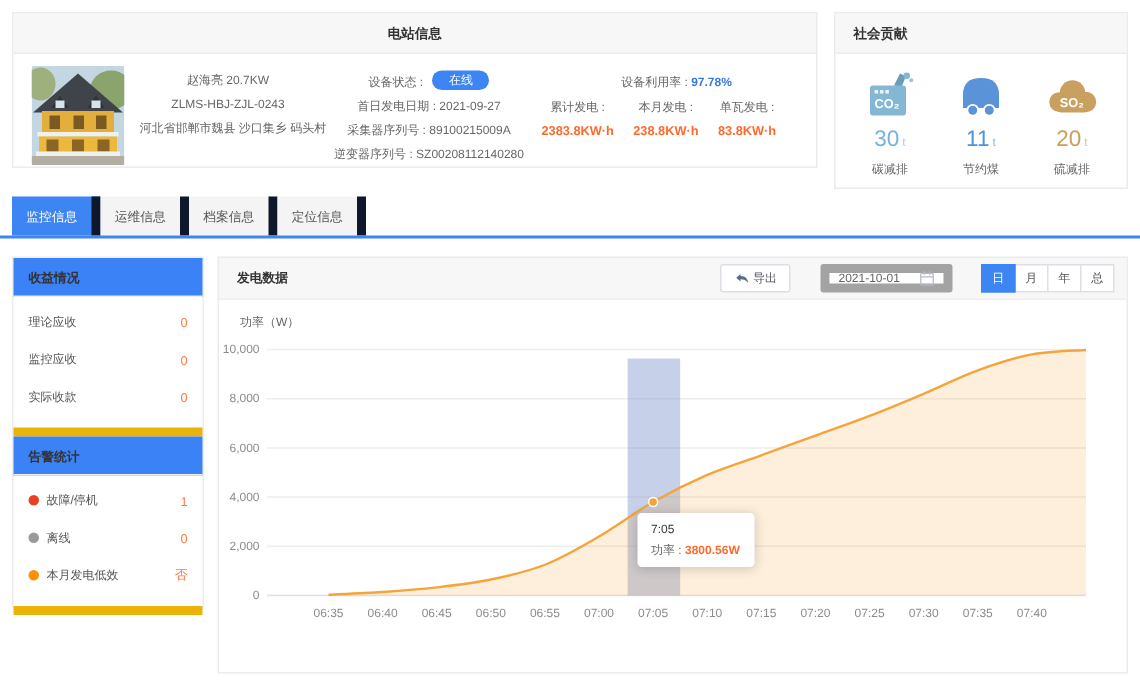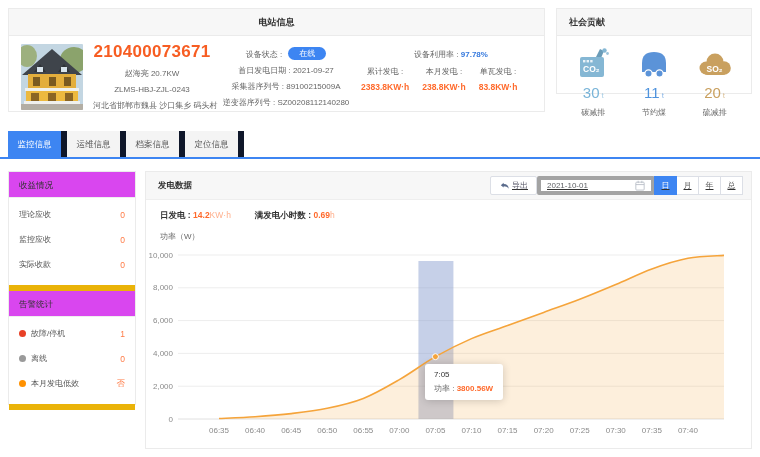--- a/index.html
+++ b/index.html
@@ -32,69 +32,69 @@
   .today-row { height:19px; }
   .today-value { font-size:14px; font-weight:bold; color:#3579de; }
   .today-unit { font-size:8px; font-weight:bold; color:#3579de; }
   .util-row { height:16px; line-height:16px; }
   .util-value { color:#3579de; font-weight:bold; }
   .stats-row { display:flex; margin-top:3px; }
   .stat { margin-right:13px; white-space:nowrap; }
   .stat-value { font-size:8.5px; font-weight:bold; color:#ff6a2c; margin-top:5px; }
 
   
-  #social-card { left:556px; top:8px; width:196px; height:86px; }
+  #social-card { left:556px; top:8px; width:196px; height:118px; }
   .social-body { display:flex; padding:10px 6px 0; }
   .social-item { width:33.33%; text-align:center; }
   .social-icon { height:33px; display:flex; align-items:flex-end; justify-content:center; }
   .social-num { font-size:15px; margin-top:5px; font-weight:400; }
   .social-num .unit { font-size:8px; opacity:.65; margin-left:2px; }
   .c0 { color:#79b4d8; } .c1 { color:#4f93dd; } .c2 { color:#c9a05f; }
   .social-label { font-size:8px; color:#666; margin-top:6px; }
 
   
   #tab-bar { position:absolute; left:8px; top:131px; display:flex; height:26px; }
   .tab {
     width:59px; text-align:center; line-height:26px; font-size:8.5px; color:#555;
     background:#f4f4f4; border-right:6px solid #0f172a; cursor:pointer; white-space:nowrap;
   }
   .tab.active { background:#3d85f2; color:#fff; }
   #tab-underline { position:absolute; left:0; top:157px; width:760px; height:2px; background:#3d85f2; }
 
   
   #sidebar-card { left:8px; top:171px; width:128px; height:234px; }
   .side-header {
-    height:26px; line-height:26px; background:#d946ef; padding:0 10px;
-    font-weight:normal; font-size:8.5px; color:#333; border-bottom:1px solid #eee;
+    height:26px; line-height:26px; background:#3b82f6; padding:0 10px;
+    font-weight:bold; font-size:8.5px; color:#333; border-bottom:1px solid #eee;
   }
   .side-header + .side-rows { border-bottom:6px solid #eab308; }
   .side-rows { padding:4px 0 8px; }
   .side-row {
     display:flex; justify-content:space-between; align-items:center;
     height:25px; padding:0 10px; font-size:8px; color:#555;
   }
   .side-value { color:#ff7a45; font-size:8.5px; }
   .alarm-left { display:flex; align-items:center; }
   .dot { width:7px; height:7px; border-radius:50%; margin-right:5px; flex:none; }
   .dot-red { background:#e84026; } .dot-gray { background:#9a9a9a; } .dot-orange { background:#ff9100; }
 
   
   #chart-card { left:145px; top:171px; width:607px; height:278px; }
   .chart-header {
     height:28px; background:#f7f7f7; border-bottom:1px solid #eee;
     display:flex; align-items:center; padding:0 8px 0 12px;
   }
   .chart-title { font-weight:bold; font-size:8.5px; }
-  .chart-controls { margin-left:auto; display:flex; align-items:flex-end; gap:0;text-decoration:underline; }
+  .chart-controls { margin-left:auto; display:flex; align-items:flex-end; gap:20px; }
   .export-btn {
     height:19px; background:#fff; border:1px solid #dcdfe6; border-radius:2px;
     display:flex; align-items:center; gap:3px; padding:0 8px; font-size:8px; color:#556; cursor:pointer;
   }
   .date-box {
-    width:118px; height:19px; background:#fff; border:4px solid #a3a3a3; border-radius:2px;
+    width:88px; height:19px; background:#fff; border:6px solid #a3a3a3; border-radius:2px;
     display:flex; align-items:center; justify-content:space-between; padding:0 6px;
     font-size:8px; color:#606266; cursor:pointer;
   }
   .range-group { display:flex; }
   .range-btn {
     width:23px; height:19px; line-height:17px; text-align:center; background:#fff;
     border:1px solid #dcdfe6; font-size:8px; color:#555; margin-left:-1px; cursor:pointer;
   }
   .range-btn.active { background:#3d85f2; border-color:#3d85f2; color:#fff; position:relative; z-index:1; }
   .chart-stats { display:flex; gap:24px; padding:10px 0 0 14px; font-size:8.5px; }
@@ -134,21 +134,20 @@
         <rect x="4" y="44" width="54" height="3" fill="#f0f1ee"></rect>
         <rect x="5" y="47" width="52" height="11" fill="#ecb93f"></rect>
         <rect x="10" y="49" width="8" height="8" fill="#8a6524"></rect>
         <rect x="27" y="49" width="8" height="8" fill="#8a6524"></rect>
         <rect x="44" y="49" width="8" height="8" fill="#8a6524"></rect>
         <rect x="3" y="57" width="56" height="3" fill="#f0f1ee"></rect>
         <rect x="0" y="60" width="62" height="6" fill="#b3aea4"></rect>
       </svg>
     </div>
     <div class="id-col">
-      <div class="station-id">210400073671</div>
       <div class="sub">赵海亮  20.7KW</div>
       <div class="sub">ZLMS-HBJ-ZJL-0243</div>
       <div class="sub">河北省邯郸市魏县 沙口集乡 码头村</div>
     </div>
     <div class="mid-col">
       <div class="field-row">
         <span class="f-label">设备状态 : </span><span class="badge">在线</span>
       </div>
       <div class="field-row">
         <span class="f-label">首日发电日期 : </span><span>2021-09-27</span>
@@ -296,28 +295,20 @@
           <line x1="8.2" y1="0.8" x2="8.2" y2="3.6" stroke="#b4bac4" stroke-width="1"></line>
           <line x1="1" y1="5.4" x2="11" y2="5.4" stroke="#b4bac4" stroke-width="1"></line>
         </svg>
       </div>
       <div class="range-group">
         <div class="range-btn active">日</div>
         <div class="range-btn">月</div>
         <div class="range-btn">年</div>
         <div class="range-btn">总</div>
       </div>
-    </div>
-  </div>
-  <div class="chart-stats">
-    <div>
-      <span class="cs-label">日发电 : </span><span class="cs-value">14.2</span><span class="cs-unit">KW·h</span>
-    </div>
-    <div>
-      <span class="cs-label">满发电小时数 : </span><span class="cs-value">0.69</span><span class="cs-unit">h</span>
     </div>
   </div>
   <div class="y-title">功率（W）</div>
   <div class="chart-wrap">
     <svg id="power-chart-svg" width="603" height="204">
         <line x1="30" y1="176" x2="576" y2="176" stroke="#e0e0e0" stroke-width="1"></line>
         <text x="25" y="178.5" text-anchor="end" font-size="8" fill="#8b8b8b">0</text>
         <line x1="30" y1="143.2" x2="576" y2="143.2" stroke="#ededed" stroke-width="1"></line>
         <text x="25" y="145.7" text-anchor="end" font-size="8" fill="#8b8b8b">2,000</text>
         <line x1="30" y1="110.39999999999999" x2="576" y2="110.39999999999999" stroke="#ededed" stroke-width="1"></line>

